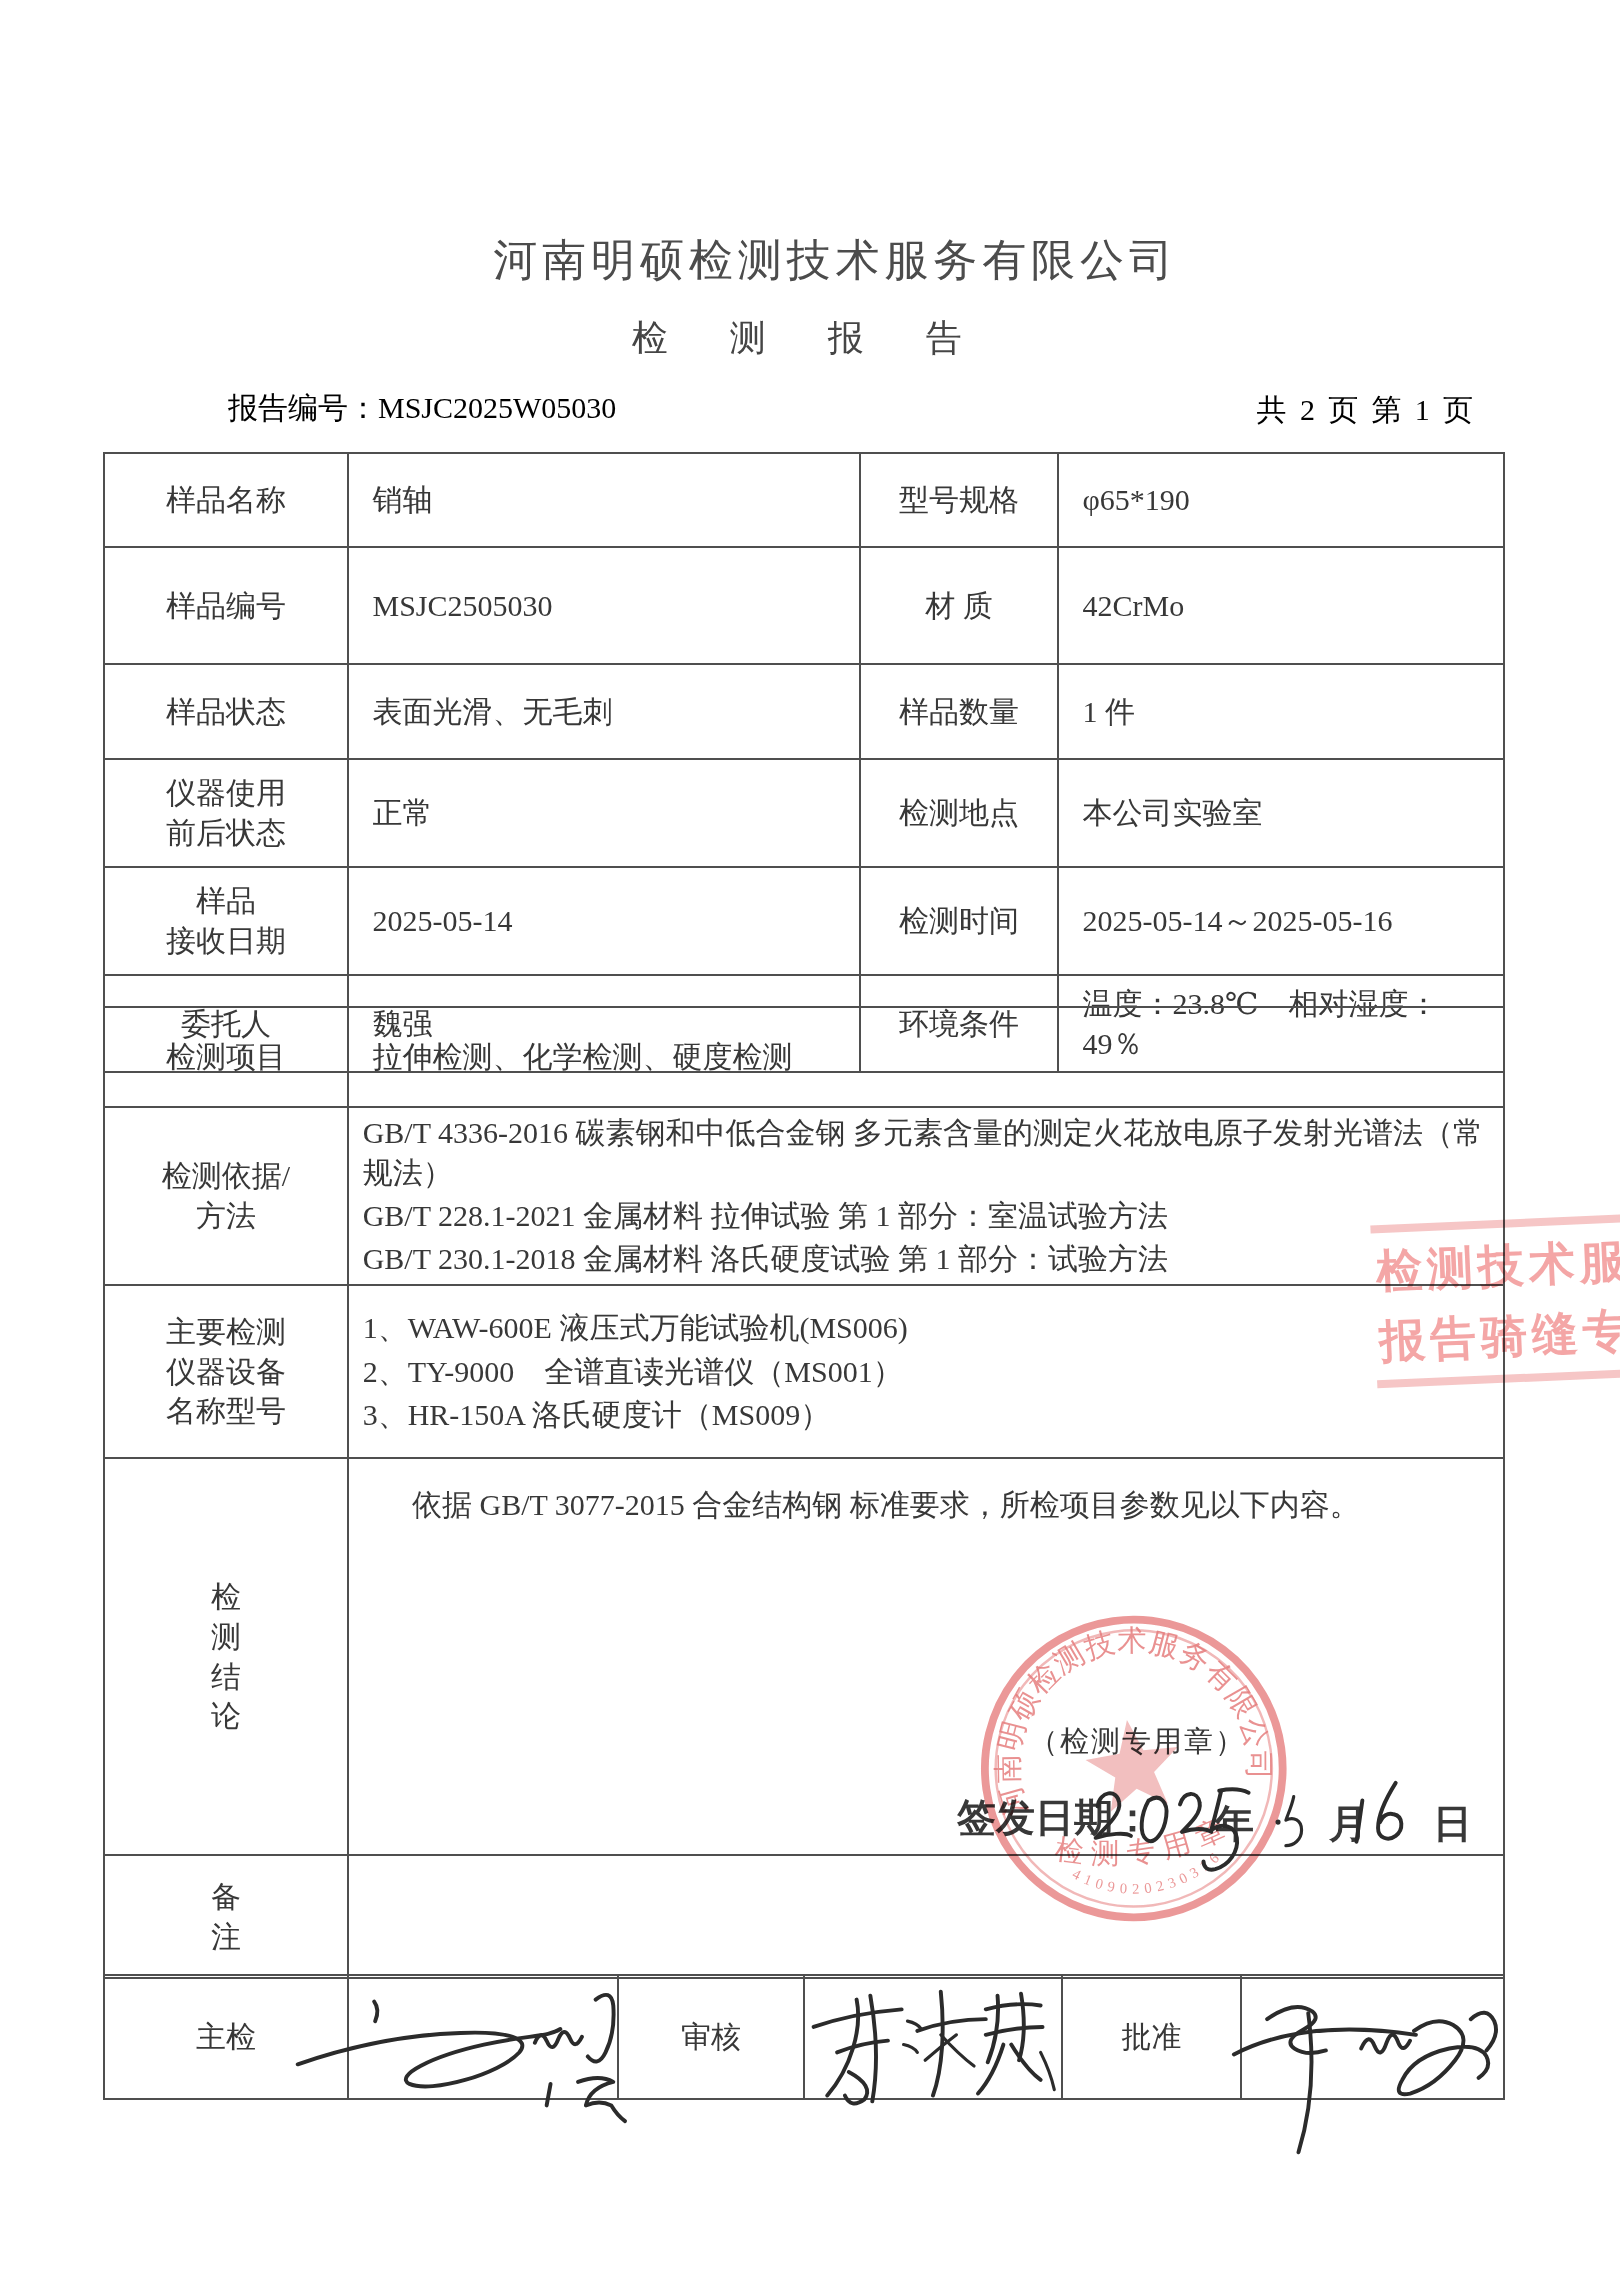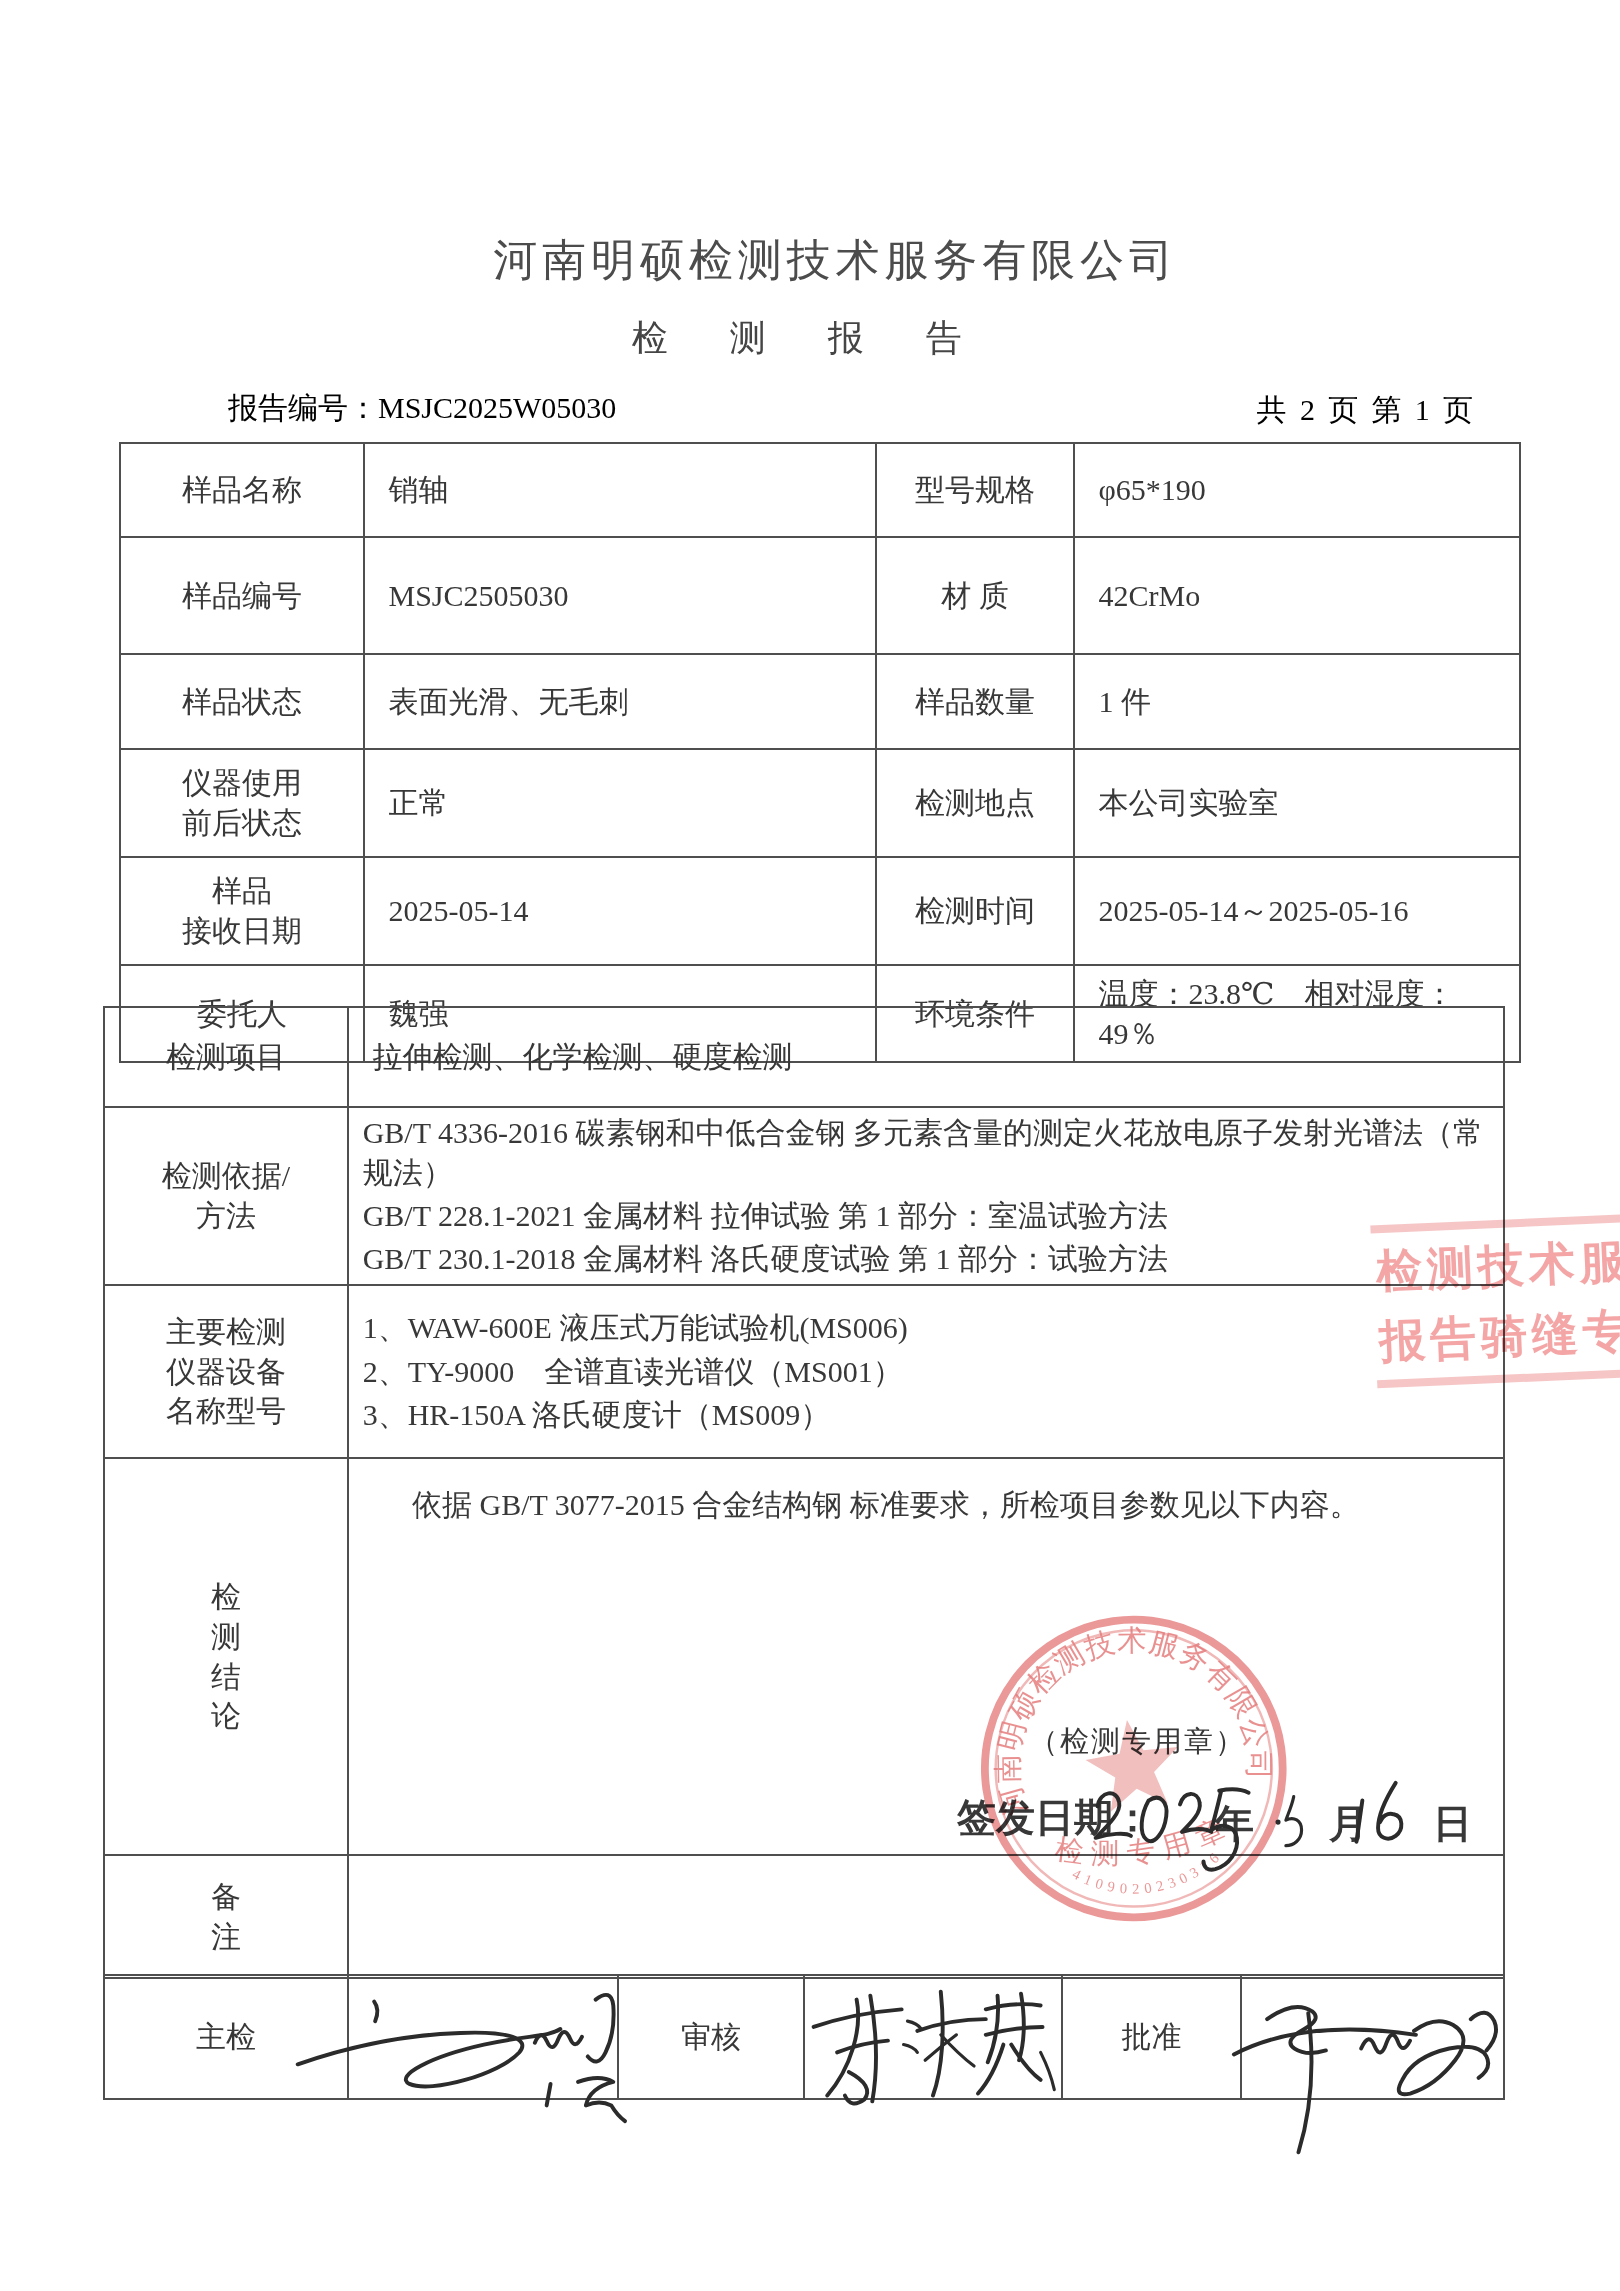--- a/index.html
+++ b/index.html
@@ -36,21 +36,21 @@
     border:2px solid #4f4f4f;
     font-size:30px; line-height:1.32;
     vertical-align:middle;
     overflow:visible;
   }
   td.lbl { text-align:center; white-space:pre-line; }
   td.val { text-align:left; padding-left:23.5px; padding-right:13.7px; }
   td.wide { padding-left:13.7px; padding-right:15.7px; }
   .item-line { margin:3.9px 0; }
 
-  #tableA { top:442px; width:1400px;margin-left:16px; }
+  #tableA { top:452px; width:1400px; }
   #tableB { top:1006px; width:1400px;padding-left:16px; }
   #tableC { top:1974px; width:1400px; }
 
   #conclusion-cell { position:relative; vertical-align:top; }
   #conclusion-statement { margin:25.5px 17.6px 0 63px; text-indent:0; }
   #seal-note { position:absolute; left:627px; top:263px; width:323px; text-align:center; font-size:29px; letter-spacing:2px; }
   .issue-piece { position:absolute; font-size:39px;font-weight:bold; }
   #issue-label { left:608px; top:333px; }
   #issue-year  { left:866px; top:339px; }
   #issue-month { left:980px; top:339px; }

